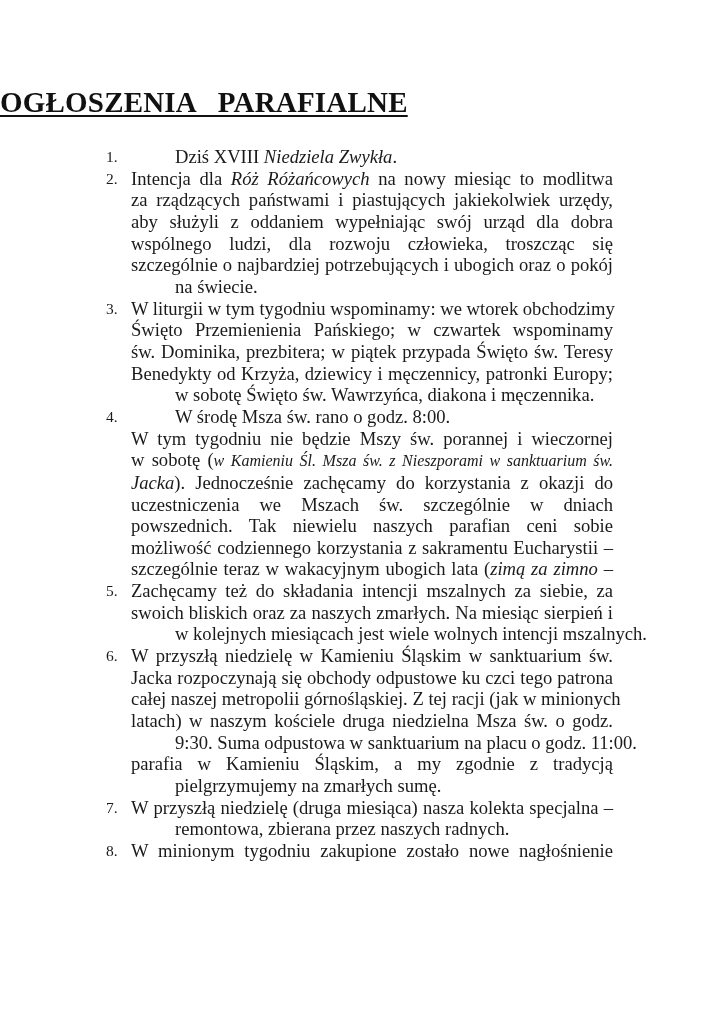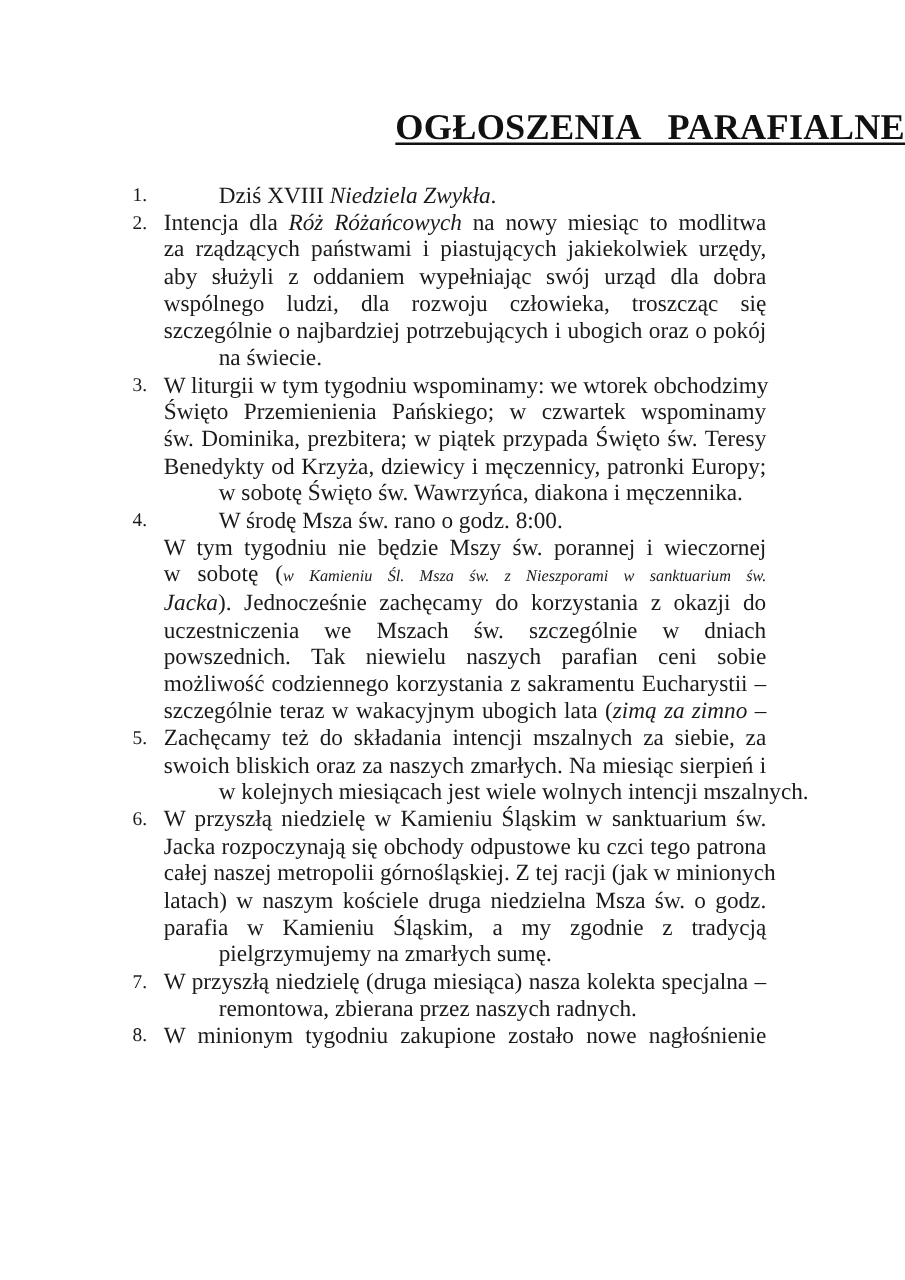--- a/index.html
+++ b/index.html
@@ -21,21 +21,21 @@
       top: 0;
       width: 724px;
       height: 1024px;
       background: #ffffff;
     }
     .title {
       position: absolute;
       top: 84px;
       left: 0;
       width: 724px;
-      text-align: right;
+      text-align: left;
       font-weight: bold;
       font-size: 29px;
       line-height: 36px;
       text-decoration: underline;
       text-decoration-thickness: 2px;
       text-underline-offset: 3px;
       white-space: pre;
       color: #111;
       letter-spacing: 0.2px;
     }
@@ -65,21 +65,21 @@
       display: block;
       text-align: justify;
       text-align-last: justify;
       white-space: nowrap;
     }
     .item .line.last {
       text-align-last: left;
       margin-left: 44px;
     }
     .it { font-style: italic; }
-    .small-it { font-style: italic; font-size: 13px; }
+    .small-it { font-style: italic; font-size: 16px; }
   </style>
 </head>
 <body>
 
 <div class="page">
   <div class="title">OGŁOSZENIA   PARAFIALNE</div>
   <ol class="list" id="ann-list">
       <li class="item">
         <span class="num">1.</span>
         <span class="line last"><span>Dziś XVIII </span><span class="it">Niedziela Zwykła</span><span>.</span></span>
@@ -117,20 +117,21 @@
         <span class="line"><span>Zachęcamy też do składania intencji mszalnych za siebie, za</span></span>
         <span class="line"><span>swoich bliskich oraz za naszych zmarłych. Na miesiąc sierpień i</span></span>
         <span class="line last"><span>w kolejnych miesiącach jest wiele wolnych intencji mszalnych.</span></span>
       </li>
       <li class="item">
         <span class="num">6.</span>
         <span class="line"><span>W przyszłą niedzielę w Kamieniu Śląskim w sanktuarium św.</span></span>
         <span class="line"><span>Jacka rozpoczynają się obchody odpustowe ku czci tego patrona</span></span>
         <span class="line"><span>całej naszej metropolii górnośląskiej. Z tej racji (jak w minionych</span></span>
         <span class="line"><span>latach) w naszym kościele druga niedzielna Msza św. o godz.</span></span>
+        <span class="line last"><span>9:30. Suma odpustowa w sanktuarium na placu o godz. 11:00.</span></span>
         <span class="line"><span>parafia w Kamieniu Śląskim, a my zgodnie z tradycją</span></span>
         <span class="line last"><span>pielgrzymujemy na zmarłych sumę.</span></span>
       </li>
       <li class="item">
         <span class="num">7.</span>
         <span class="line"><span>W przyszłą niedzielę (druga miesiąca) nasza kolekta specjalna –</span></span>
         <span class="line last"><span>remontowa, zbierana przez naszych radnych.</span></span>
       </li>
       <li class="item">
         <span class="num">8.</span>

